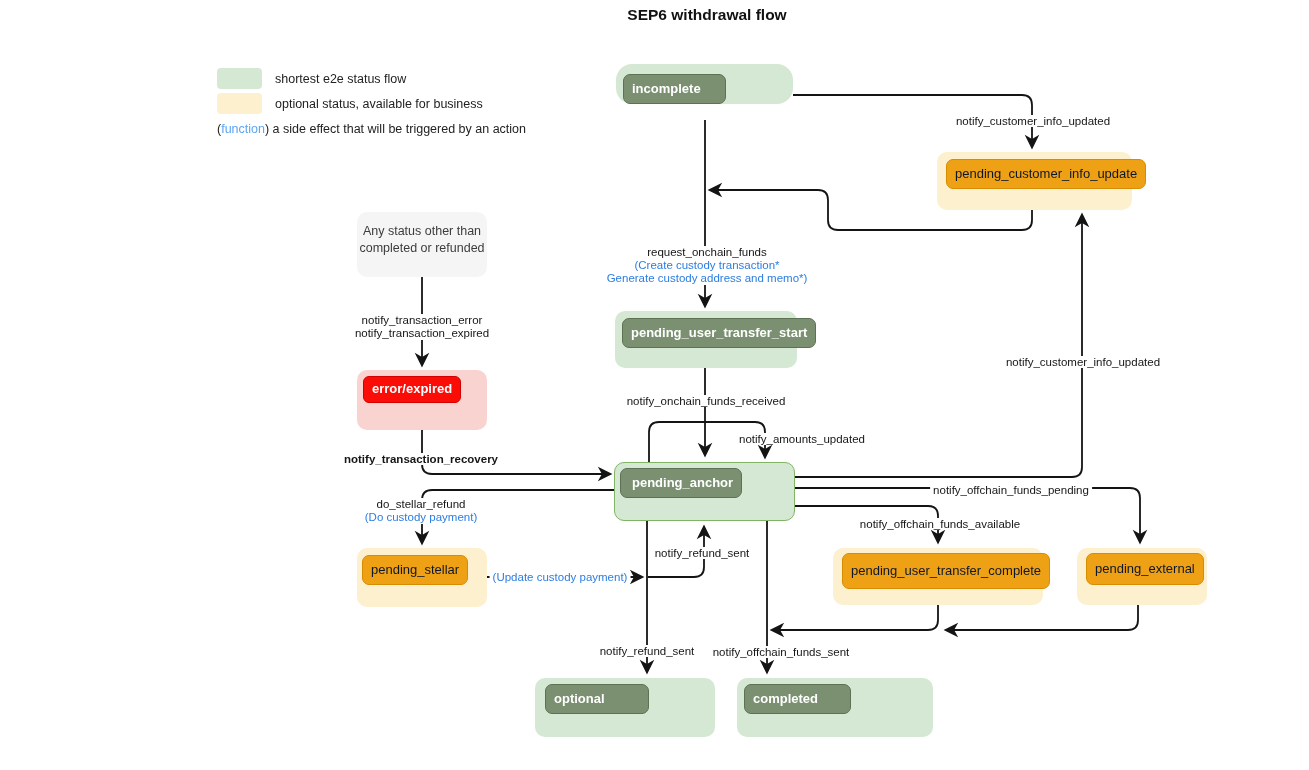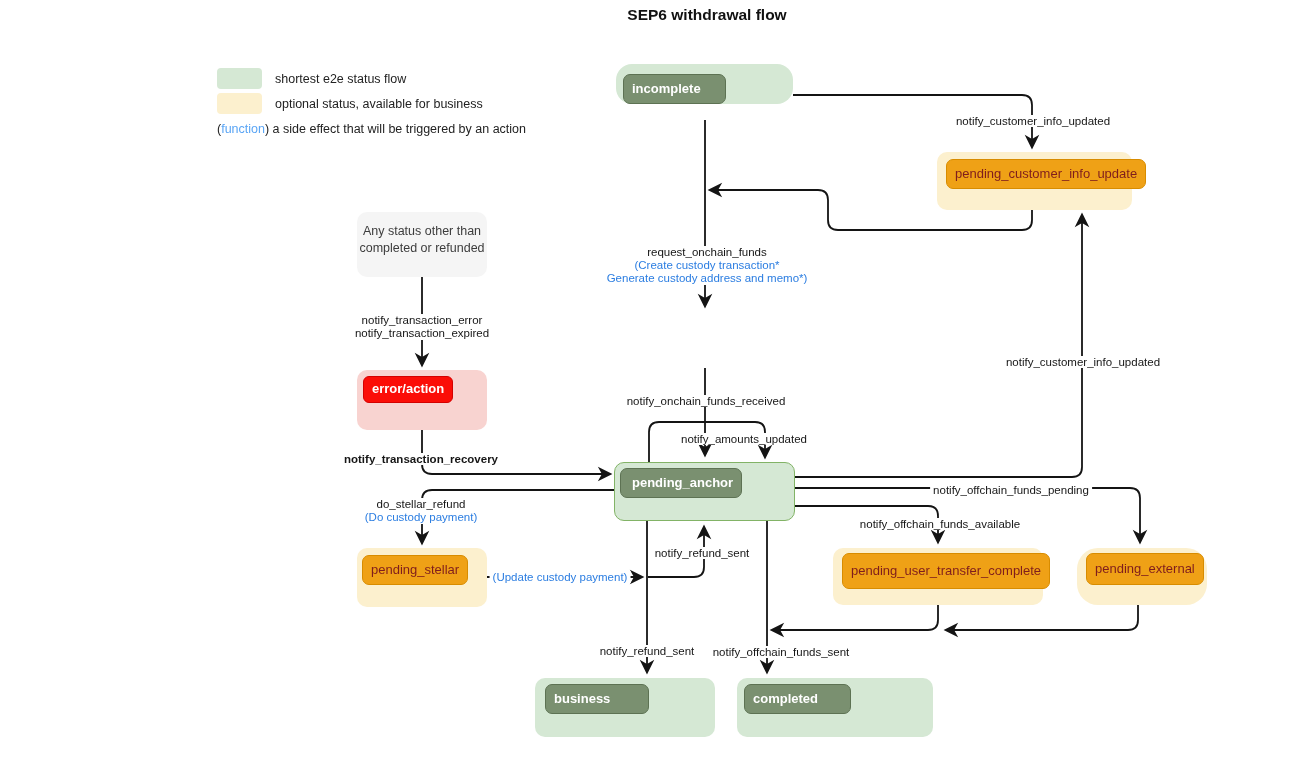--- a/index.html
+++ b/index.html
@@ -12,21 +12,21 @@
   .node{position:absolute;border-radius:10px;z-index:3;}
   .node.green{background:#d5e8d4;}
   .node.cream{background:#fcf0ce;}
   .node.pink{background:#f8d3d0;}
   .node.gray{background:#f5f5f5;}
   .node.anchor{background:#d5e8d4;border:1.7px solid #82b366;}
   .badge{position:absolute;left:7px;top:7px;display:inline-block;box-sizing:border-box;
          height:30px;line-height:30px;border-radius:7px;padding:0 8px;white-space:nowrap;
          font-size:13px;}
   .badge.sage{background:#7a9070;border:1.5px solid #5d7253;color:#fff;font-weight:600;line-height:27px;}
-  .badge.orange{background:#efa116;border:1.5px solid #d88c00;color:#7f1d1d;font-weight:500;line-height:27px;}
+  .badge.orange{background:#efa116;border:1.5px solid #d88c00;color:#0f172a;font-weight:500;line-height:27px;}
   .badge.red{background:#fb0d07;border:1.5px solid #d40000;color:#fff;font-weight:600;line-height:24px;height:27px;border-radius:6px;}
   .note-text{position:absolute;width:100%;top:11px;text-align:center;font-size:12.5px;
              color:#3c3c3c;line-height:17px;}
   
   .elabel{position:absolute;transform:translateX(-50%);background:#fff;padding:0 3px;
           font-size:11.5px;color:#161616;white-space:nowrap;z-index:2;}
   .elabel-block{position:absolute;transform:translateX(-50%);text-align:center;
                 font-size:11.5px;color:#161616;line-height:13px;z-index:2;}
   .elabel-block span{display:block;background:#fff;padding:0 3px;white-space:nowrap;}
   .blue{color:#2b7de1;}
@@ -85,43 +85,46 @@
     <span class="badge orange" style="left:9px;min-width:173px;">pending_customer_info_update</span>
   </div>
 
   <div class="node gray" style="left:357px;top:212px;width:130px;height:65px;">
     <div class="note-text">
       <div>Any status other than</div>
       <div>completed or refunded</div>
     </div>
   </div>
 
+  <div class="node green" style="left:615px;top:311px;width:182px;height:57px;">
+    <span class="badge sage" style="min-width:160px;">pending_user_transfer_start</span>
+  </div>
 
   <div class="node pink" style="left:357px;top:370px;width:130px;height:60px;">
-    <span class="badge red" style="left:6px;top:6px;min-width:82px;">error/action</span>
+    <span class="badge red" style="left:6px;top:6px;min-width:82px;">error/expired</span>
   </div>
 
   <div class="node anchor" style="left:614px;top:462px;width:179px;height:57px;">
     <span class="badge sage" style="left:5px;top:5px;min-width:101px;padding-left:11px;">pending_anchor</span>
   </div>
 
   <div class="node cream" style="left:357px;top:548px;width:130px;height:59px;">
     <span class="badge orange" style="left:5px;min-width:100px;">pending_stellar</span>
   </div>
 
   <div class="node cream" style="left:833px;top:548px;width:210px;height:57px;">
     <span class="badge orange" style="left:9px;top:5px;height:36px;line-height:33px;min-width:191px;">pending_user_transfer_complete</span>
   </div>
 
-  <div class="node cream" style="left:1077px;top:548px;width:130px;height:57px;border-radius:21px;">
+  <div class="node cream" style="left:1077px;top:548px;width:130px;height:57px;">
     <span class="badge orange" style="left:9px;top:5px;height:32px;line-height:29px;min-width:99px;">pending_external</span>
   </div>
 
   <div class="node green" style="left:535px;top:678px;width:180px;height:59px;">
-    <span class="badge sage" style="left:10px;top:6px;min-width:104px;">business</span>
+    <span class="badge sage" style="left:10px;top:6px;min-width:104px;">optional</span>
   </div>
 
   <div class="node green" style="left:737px;top:678px;width:196px;height:59px;">
     <span class="badge sage" style="top:6px;min-width:107px;">completed</span>
   </div>
 
   <div class="elabel" style="left:1033px;top:115px;">notify_customer_info_updated</div>
 
   <div class="elabel-block" style="left:707px;top:246px;">
     <span>request_onchain_funds</span>
@@ -140,21 +143,21 @@
     <span>do_stellar_refund</span>
     <span class="blue">(Do custody payment)</span>
   </div>
 
   <div class="elabel blue" style="left:560px;top:571px;">(Update custody payment)</div>
 
   <div class="elabel" style="left:702px;top:547px;">notify_refund_sent</div>
 
   <div class="elabel" style="left:706px;top:395px;">notify_onchain_funds_received</div>
 
-  <div class="elabel" style="left:744px;top:433px;">notify_amounts_updated</div>
+  <div class="elabel" style="left:802px;top:433px;">notify_amounts_updated</div>
 
   <div class="elabel" style="left:1011px;top:484px;">notify_offchain_funds_pending</div>
 
   <div class="elabel" style="left:940px;top:518px;">notify_offchain_funds_available</div>
 
   <div class="elabel" style="left:1083px;top:356px;">notify_customer_info_updated</div>
 
   <div class="elabel" style="left:647px;top:645px;">notify_refund_sent</div>
 
   <div class="elabel" style="left:781px;top:646px;">notify_offchain_funds_sent</div>

